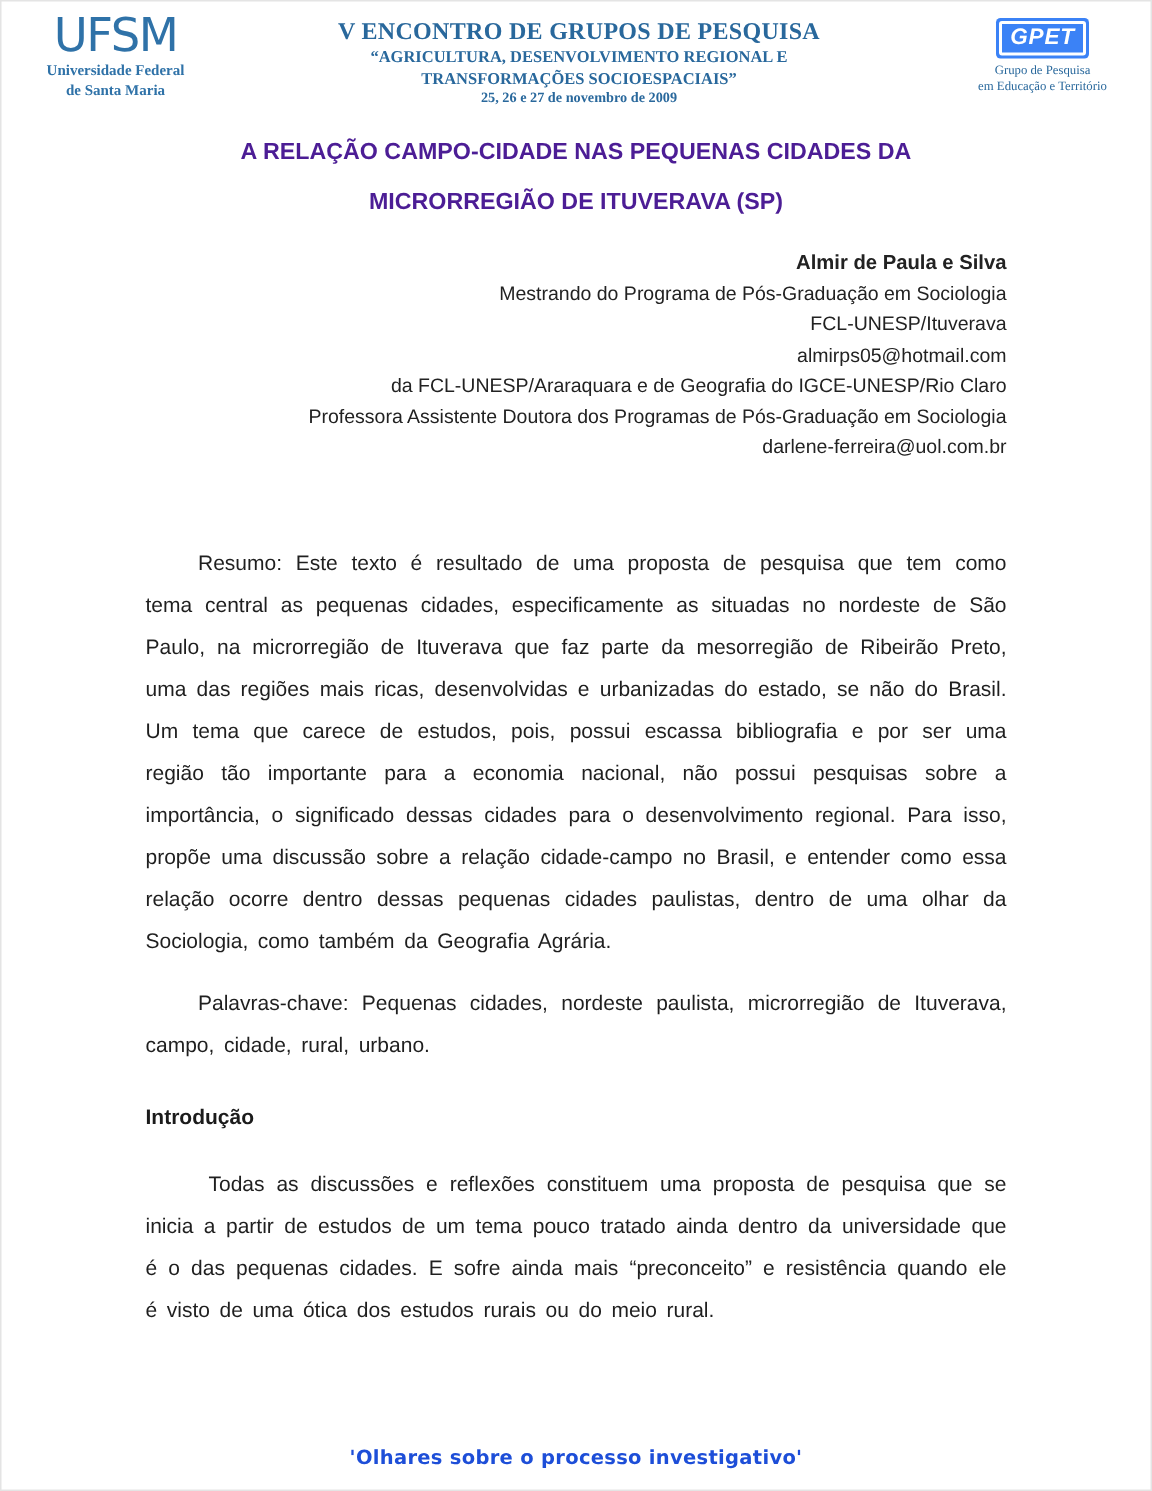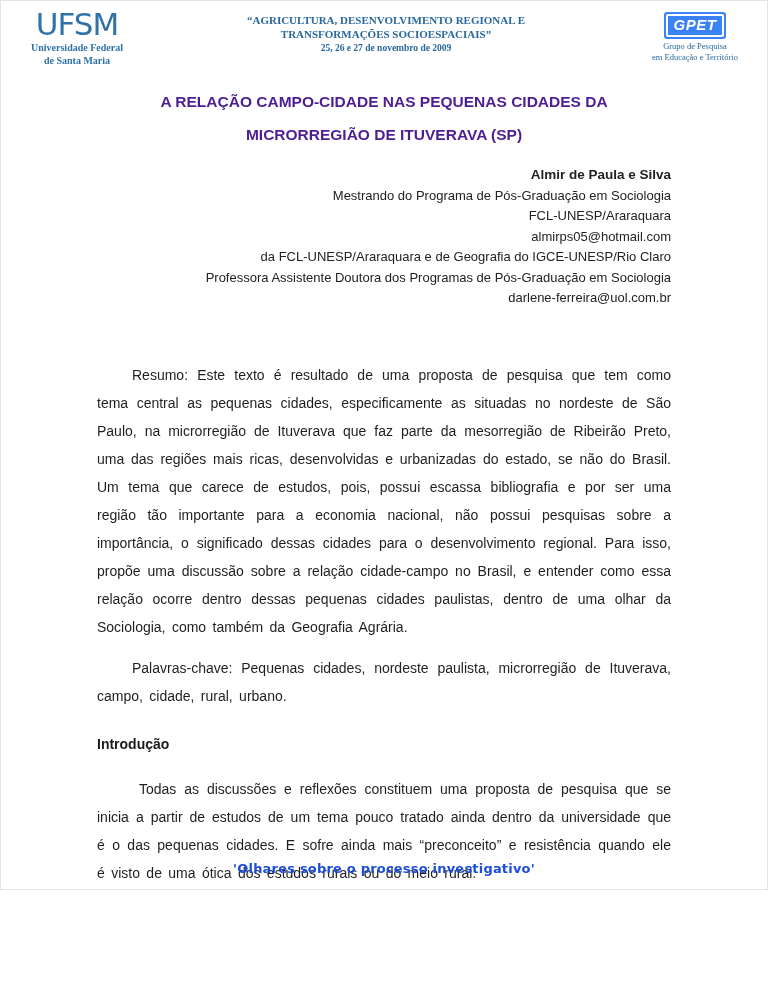--- a/index.html
+++ b/index.html
@@ -1,18 +1,18 @@
 <!DOCTYPE html>
 <html><head>
 <meta charset="utf-8">
 <style>
   * { margin:0; padding:0; box-sizing:border-box; }
   html, body { background:#ffffff; }
   .page {
-    width:768px; height:890px; margin:0 auto; position:relative;
+    width:768px; height:994px; margin:0 auto; position:relative;
     background:#ffffff; color:#1b1b1b; overflow:hidden;
     font-family:"Liberation Sans", sans-serif;
     border:1px solid #e4e4e4;
   }
   
   .header { display:flex; justify-content:space-between; align-items:flex-start; padding:9px 16px 0 20px; height:60px; }
   .logo-ufsm { width:112px; text-align:center; color:#2f72a8; flex:0 0 auto; }
   .ufsm-acronym { font-family:"DejaVu Sans", sans-serif; font-size:31px; line-height:0.95; letter-spacing:-1px; font-weight:400; }
   .ufsm-caption { font-family:"Liberation Serif", serif; font-size:10px; line-height:1.3; margin-top:2px; font-weight:bold; }
   .event { flex:1 1 auto; text-align:center; color:#29689c; font-family:"Liberation Serif", serif; font-weight:bold; padding-top:3px; }
@@ -51,20 +51,21 @@
   <header class="header">
     <div class="logo-ufsm">
       <div class="ufsm-acronym">UFSM</div>
       <div class="ufsm-caption">
         <div>Universidade Federal</div>
         <div>de Santa Maria</div>
       </div>
     </div>
 
     <div class="event">
+      <div class="event-title">V ENCONTRO DE GRUPOS DE PESQUISA</div>
       <div class="event-sub">“AGRICULTURA, DESENVOLVIMENTO REGIONAL  E</div>
       <div class="event-sub">TRANSFORMAÇÕES SOCIOESPACIAIS”</div>
       <div class="event-dates">25, 26 e 27 de novembro de 2009</div>
     </div>
 
     <div class="logo-gpet">
       <div class="gpet-box">
         <div class="gpet-inner">
           <span class="gpet-text">GPET</span>
         </div>
@@ -79,21 +80,21 @@
   <main class="content">
 
     <h1 class="article-title">
       <span class="title-line">A RELAÇÃO CAMPO-CIDADE NAS PEQUENAS CIDADES DA</span>
       <span class="title-line">MICRORREGIÃO DE ITUVERAVA (SP)</span>
     </h1>
 
     <section class="authors">
       <div class="author-name">Almir de Paula e Silva</div>
       <div class="author-line">Mestrando do Programa de Pós-Graduação em Sociologia</div>
-      <div class="author-line">FCL-UNESP/Araraquara</div>
+      <div class="author-line">FCL-UNESP/Ituverava</div>
       <div class="author-line">almirps05@hotmail.com</div>
       <div class="author-line">da FCL-UNESP/Araraquara e de Geografia do IGCE-UNESP/Rio Claro</div>
       <div class="author-line">Professora Assistente Doutora dos Programas de Pós-Graduação em Sociologia</div>
       <div class="author-line">darlene-ferreira@uol.com.br</div>
     </section>
 
     <p class="para abstract"><b class="lbl">Resumo:</b><span> Este texto é resultado de uma proposta de pesquisa que tem como tema central as pequenas cidades, especificamente as situadas no nordeste de São Paulo, na microrregião de Ituverava que faz parte da mesorregião de Ribeirão Preto, uma das regiões mais ricas, desenvolvidas e urbanizadas do estado, se não do Brasil. Um tema que carece de estudos, pois, possui escassa bibliografia e por ser uma região tão importante para a economia nacional, não possui pesquisas sobre a importância, o significado dessas cidades para o desenvolvimento regional. Para isso, propõe uma discussão sobre a relação cidade-campo no Brasil, e entender como essa relação ocorre dentro dessas pequenas cidades paulistas, dentro de uma olhar da Sociologia, como também da Geografia Agrária.</span></p>
 
     <p class="para keywords"><b class="lbl">Palavras-chave:</b><span> Pequenas cidades, nordeste paulista, microrregião de Ituverava, campo, cidade, rural, urbano.</span></p>
 

